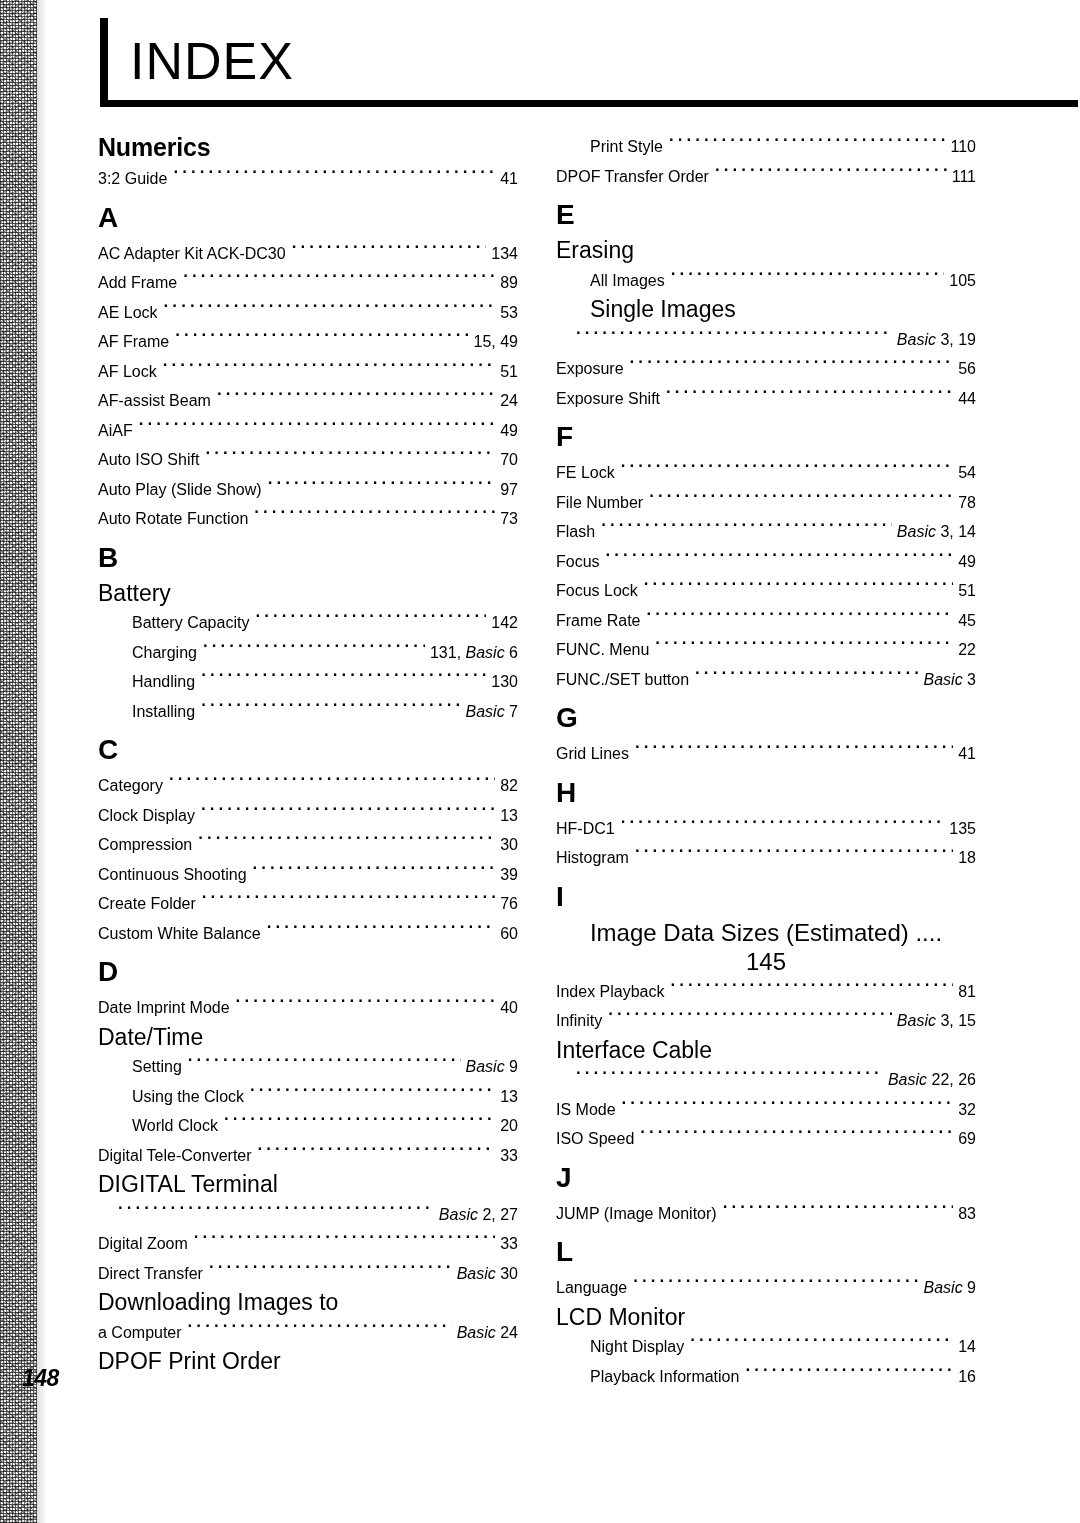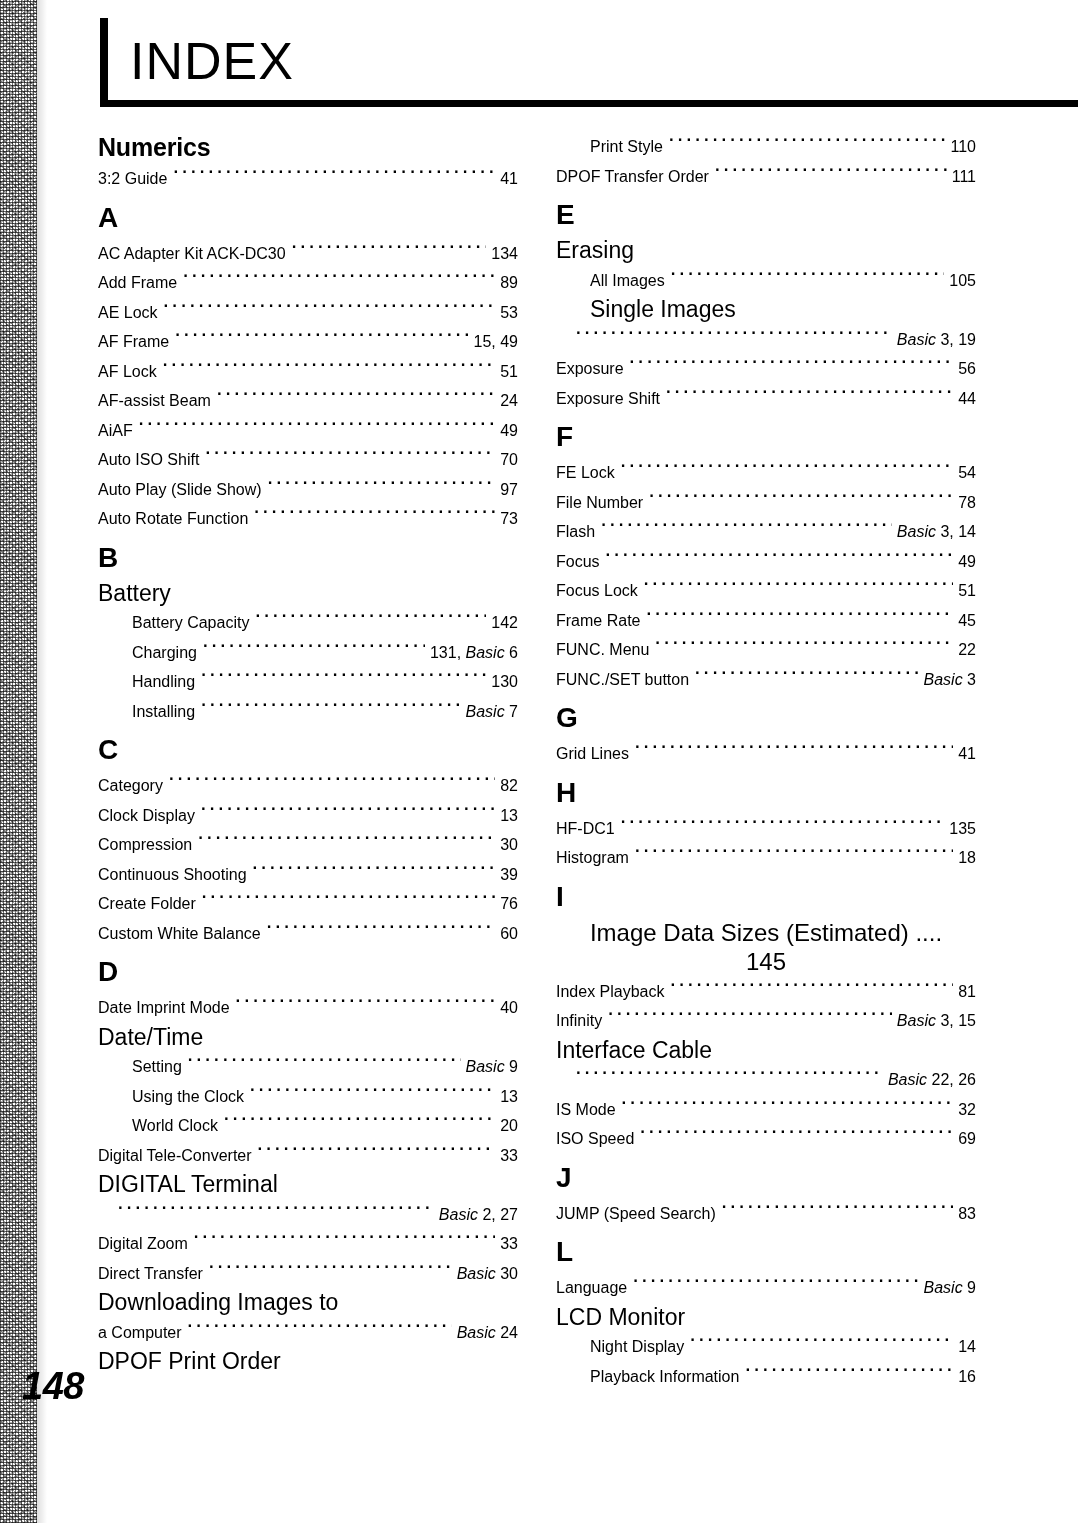--- a/index.html
+++ b/index.html
@@ -74,21 +74,21 @@
 
   .indent1{padding-left:34px;}
   .cont{padding-left:14px;}
   .plain{font-size:23px;line-height:29.5px;white-space:nowrap;}
   .ital{font-style:italic;font-weight:normal;}
   .wrapline{font-size:24px;line-height:29.5px;text-align:center;}
 
   
   #page-number{
     position:absolute;left:22px;top:1365px;
-    font-size:38px;font-weight:bold;font-style:italic;
+    font-size:23px;font-weight:bold;font-style:italic;
     letter-spacing:-.5px;z-index:7;
   }
 </style>
 </head>
 <body>
 
 <div id="scan-edge"></div>
 <div id="scan-edge-fade"></div>
 
 <div id="header">
@@ -378,21 +378,21 @@
         <span class="leader"></span>
         <span class="page">32</span>
       </div>
       <div class="entry">
         <span class="label">ISO Speed</span>
         <span class="leader"></span>
         <span class="page">69</span>
       </div>
       <div class="section-letter">J</div>
       <div class="entry">
-        <span class="label">JUMP (Speed Search)</span>
+        <span class="label">JUMP (Image Monitor)</span>
         <span class="leader"></span>
         <span class="page">83</span>
       </div>
       <div class="section-letter">L</div>
       <div class="entry">
         <span class="label">Language</span>
         <span class="leader"></span>
         <span class="page"><span class="ital">Basic</span> 9</span>
       </div>
       <div class="plain">LCD Monitor</div>

